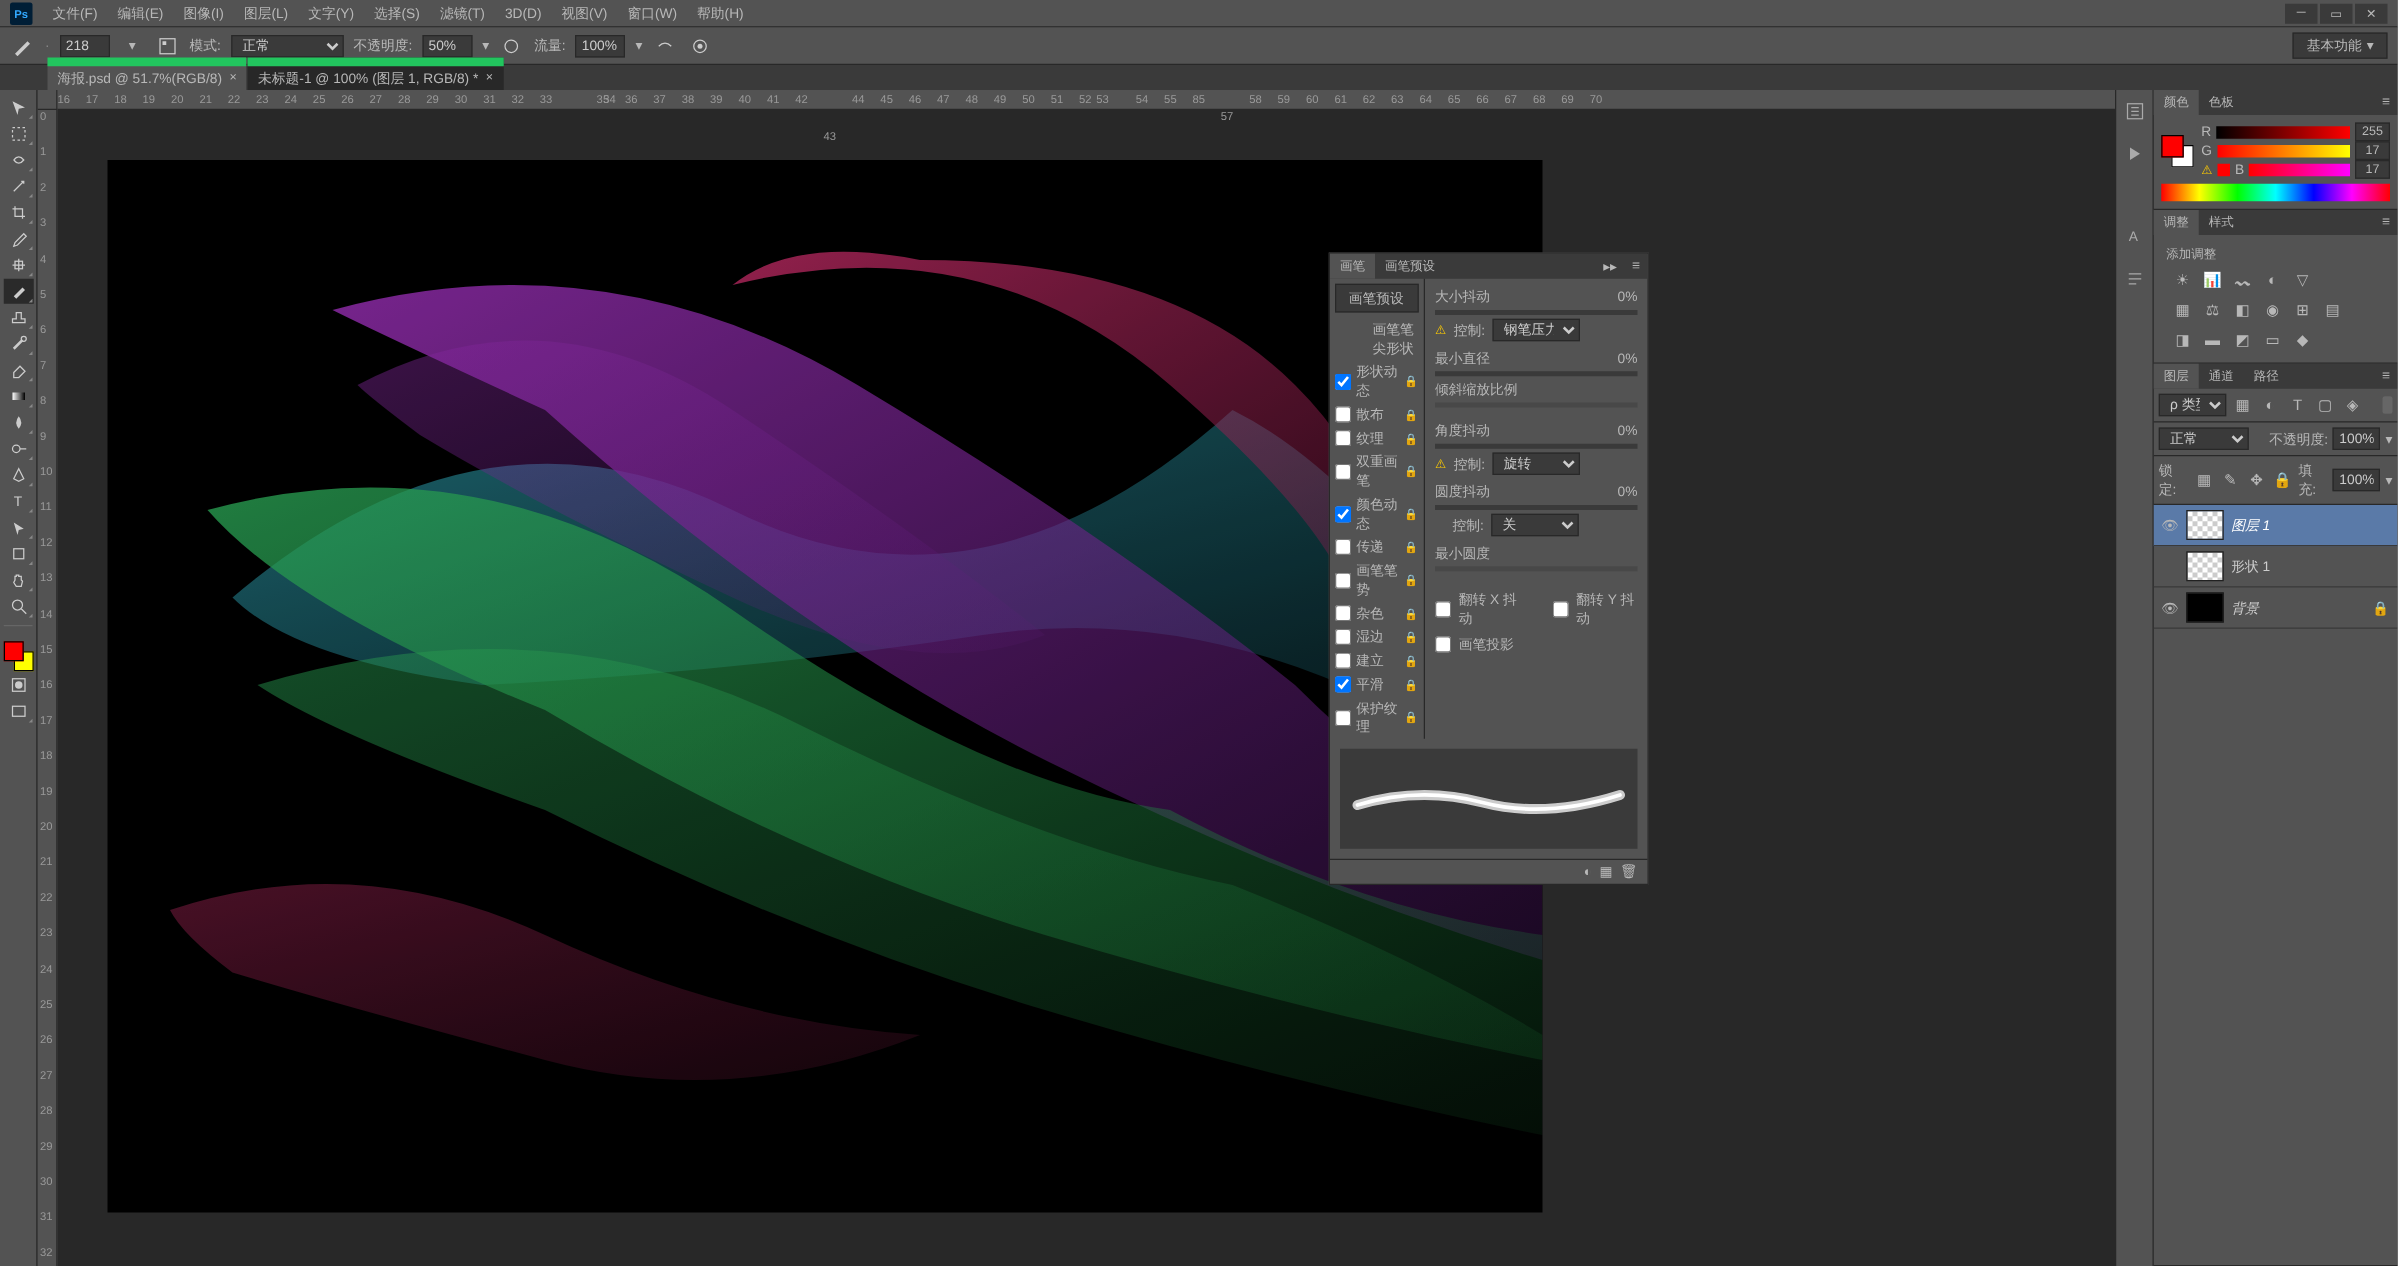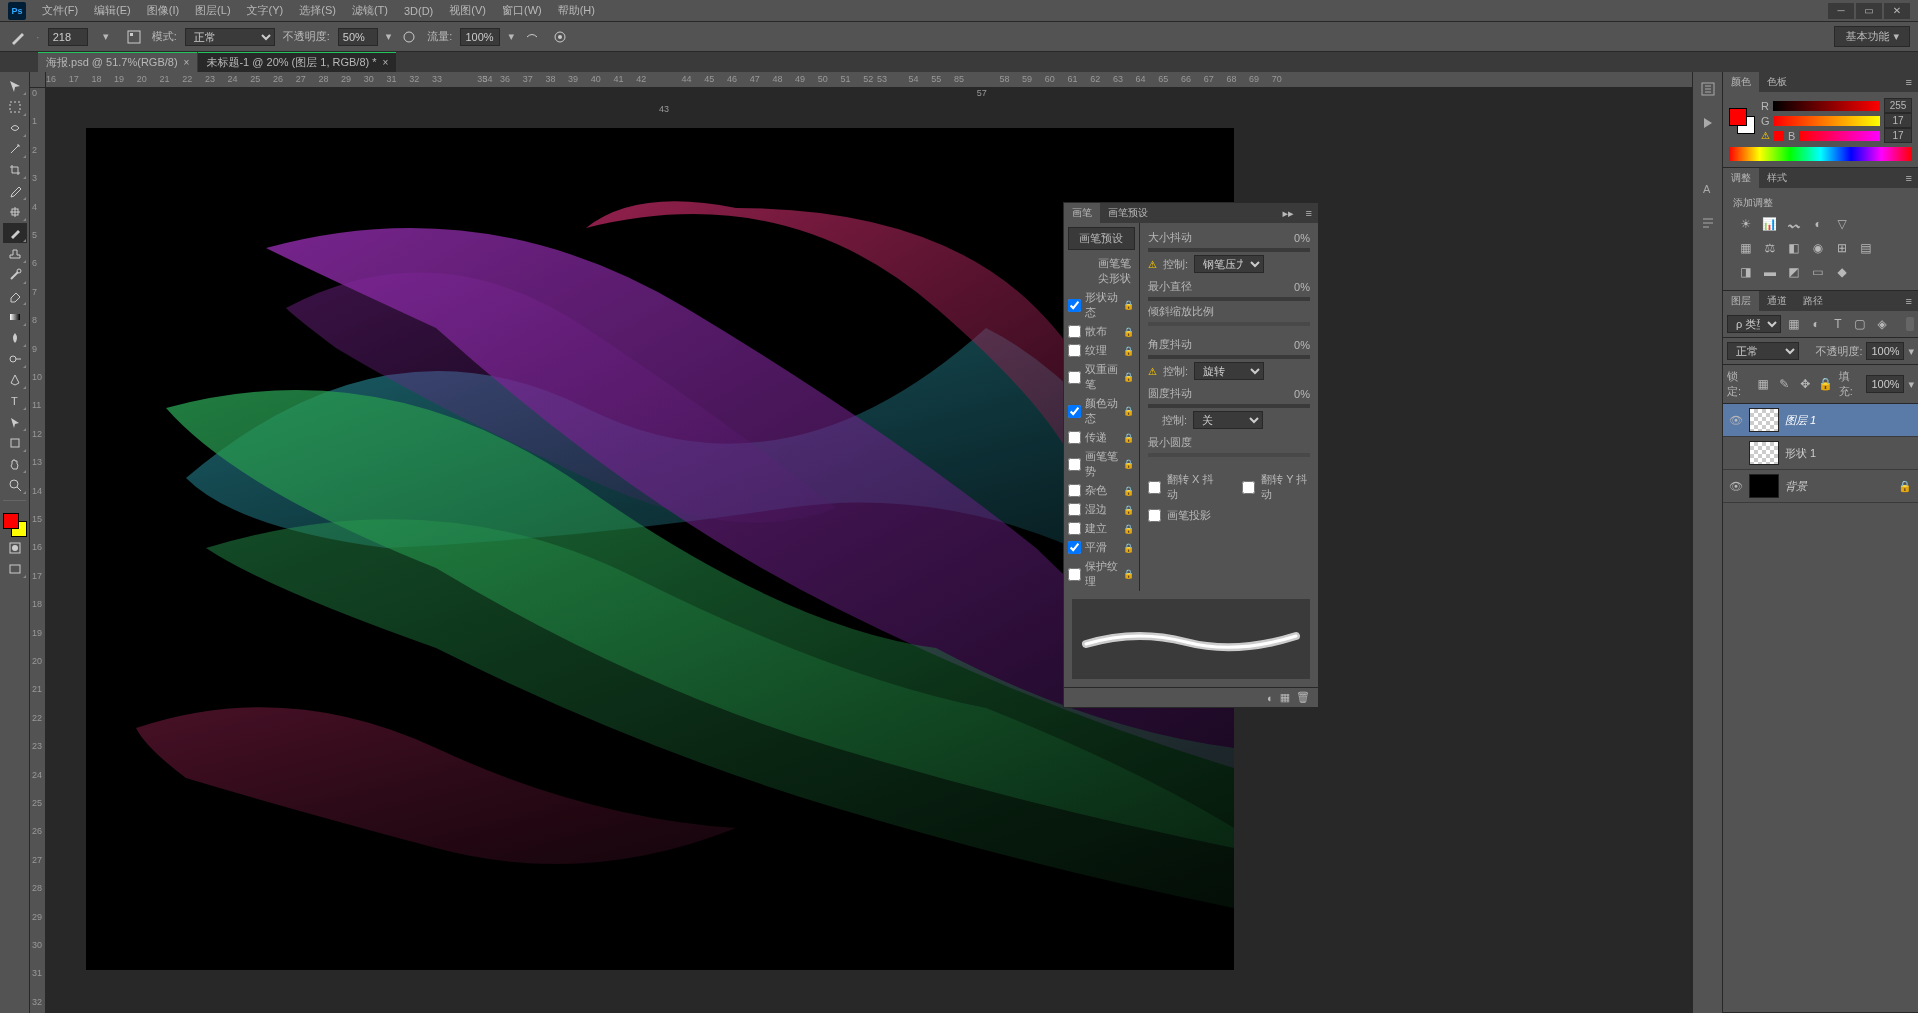--- a/index.html
+++ b/index.html
@@ -8,21 +8,21 @@
 .ps-logo{width:18px;height:18px;background:#001e36;color:#31a8ff;font-weight:bold;display:flex;align-items:center;justify-content:center;font-size:9px;border-radius:2px;margin-right:8px}
 .menu-item{padding:3px 8px;cursor:pointer}
 .win-controls{margin-left:auto;display:flex;gap:2px}
 .win-btn{width:26px;height:16px;background:#3a3a3a;display:flex;align-items:center;justify-content:center;cursor:pointer;font-size:10px}
 .options-bar{height:30px;background:#535353;display:flex;align-items:center;padding:0 8px;gap:8px;border-bottom:1px solid #282828}
 .opt-icon{width:20px;height:20px;display:flex;align-items:center;justify-content:center}
 .opt-input{background:#3a3a3a;border:1px solid #282828;color:#ccc;padding:1px 4px;width:40px;height:18px}
 .opt-select{background:#3a3a3a;border:1px solid #282828;color:#ccc;padding:1px 4px;height:18px}
 .workspace-btn{margin-left:auto;background:#3a3a3a;border:1px solid #282828;padding:2px 10px;display:flex;align-items:center;gap:4px}
 .tabs-bar{height:20px;background:#3a3a3a;display:flex;align-items:end;padding-left:38px}
-.doc-tab{background:#535353;padding:2px 8px;margin-right:1px;display:flex;align-items:center;gap:6px;font-size:10px;border-top:1px solid #22c55e}
+.doc-tab{background:#535353;padding:2px 8px;margin-right:1px;display:flex;align-items:center;gap:6px;font-size:10px;border-top:7px solid #22c55e}
 .doc-tab.active{background:#282828}
 .tab-close{cursor:pointer;font-size:10px}
 .main-area{display:flex;height:941px}
 .toolbox{width:30px;background:#535353;border-right:1px solid #282828;display:flex;flex-direction:column;align-items:center;padding-top:4px;gap:1px}
 .tool-btn{width:24px;height:20px;display:flex;align-items:center;justify-content:center;cursor:pointer;position:relative}
 .tool-btn.active{background:#2a2a2a}
 .tool-corner{position:absolute;bottom:1px;right:1px;width:0;height:0;border-left:3px solid transparent;border-bottom:3px solid #888}
 .color-swatch{width:24px;height:24px;position:relative;margin-top:4px}
 .fg-color{width:16px;height:16px;background:#ff0000;border:1px solid #000;position:absolute;top:0;left:0;z-index:2}
 .bg-color{width:16px;height:16px;background:#ffff00;border:1px solid #000;position:absolute;bottom:0;right:0}
@@ -145,21 +145,21 @@
       <span>▾</span>
     </div>
 </div>
 
 <div class="tabs-bar">
   <div class="doc-tab">
       <span>海报.psd @ 51.7%(RGB/8)</span>
       <span class="tab-close">×</span>
     </div>
   <div class="doc-tab active">
-      <span>未标题-1 @ 20% (图层 1, RGB/8) *</span>
+      <span>未标题-1 @ 100% (图层 1, RGB/8) *</span>
       <span class="tab-close">×</span>
     </div>
 </div>
 
 <div class="main-area">
   <div class="toolbox">
     <div class="tool-btn">
         <svg width="14" height="14">
           <path d="M2 2 L12 7 L7 8 L6 13 Z" fill="#ccc"></path>
         </svg>

